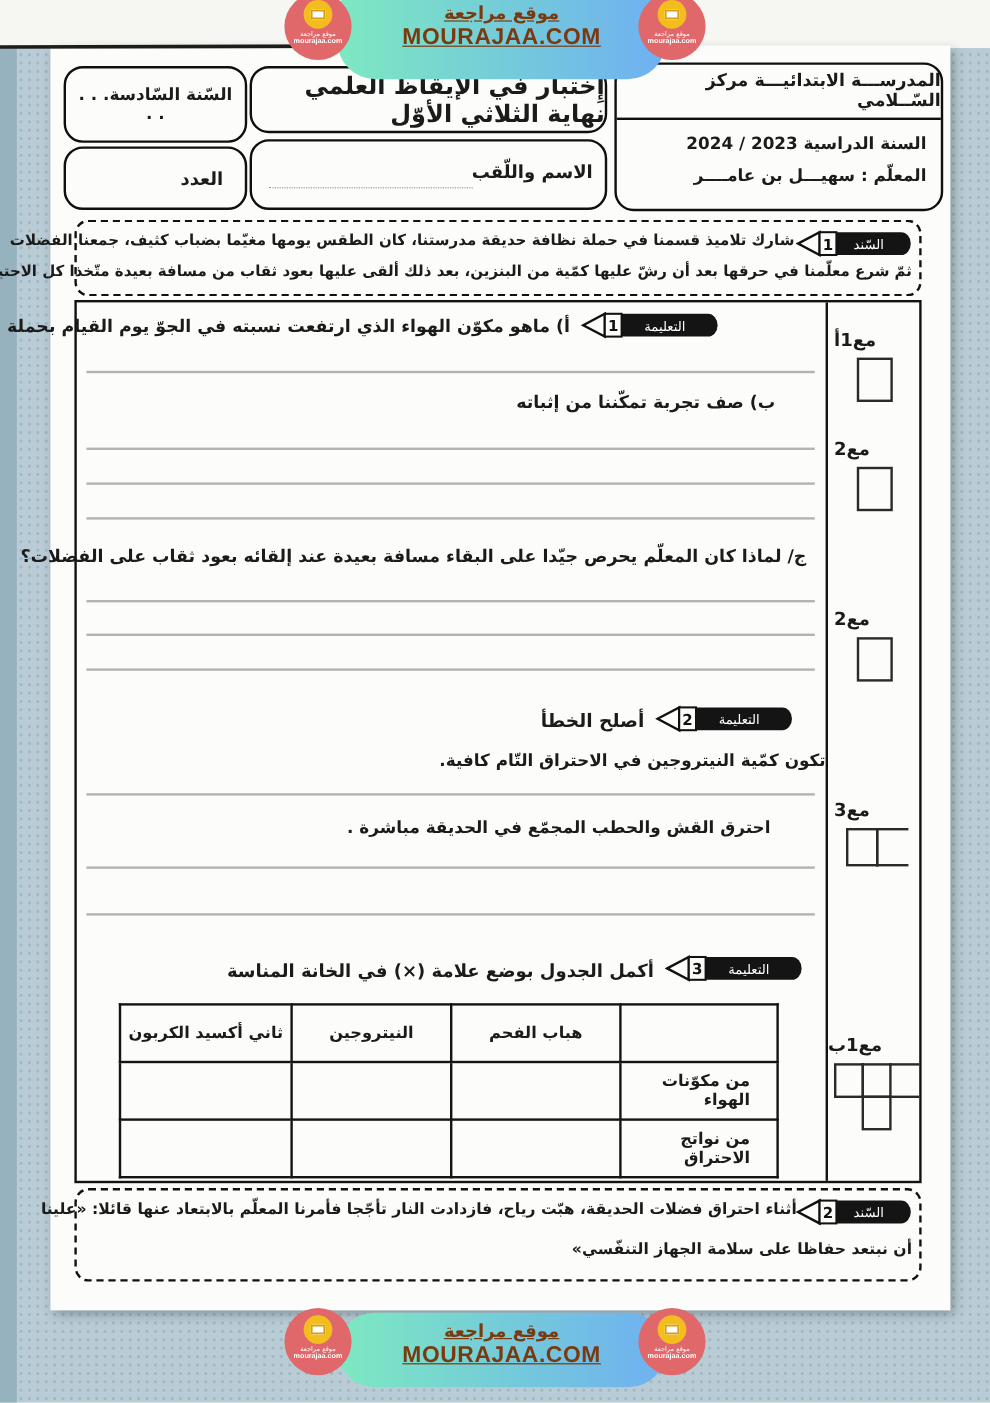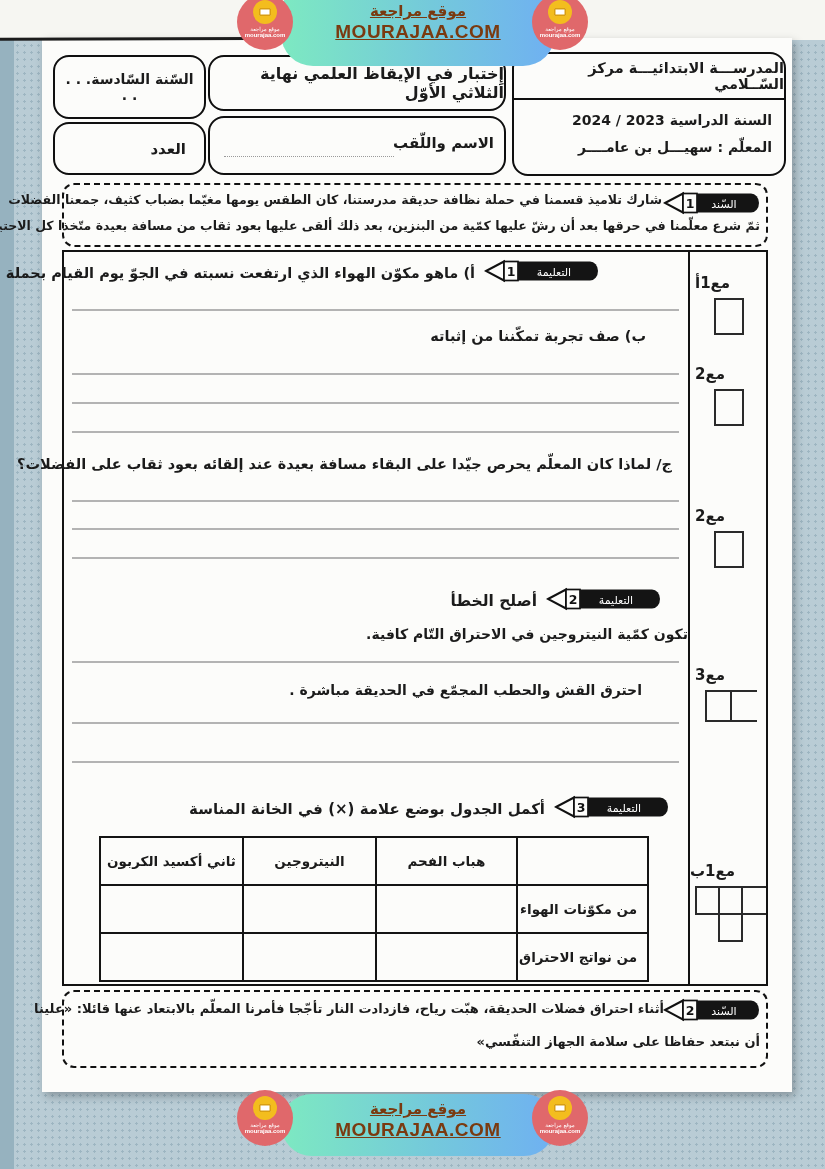--- a/index.html
+++ b/index.html
@@ -30,21 +30,21 @@
   .badge .t1{font-size:5.5px;color:#fff;margin-top:2px;direction:rtl;}
   .badge .t2{font-size:6px;color:#fff;font-weight:700;font-family:"Liberation Sans",sans-serif;}
 
   
   .hbox{position:absolute;border:2.6px solid #0f0f0f;border-radius:16px;background:#fcfcfa;box-sizing:border-box;direction:rtl;}
   .school-box{left:512px;top:52px;width:274px;height:124px;}
   .school-top{height:44px;border-bottom:2.4px solid #0f0f0f;display:flex;align-items:center;justify-content:center;
               font-size:14.5px;font-weight:700;}
   .school-bottom{padding:7px 12px 0 6px;font-size:14px;font-weight:700;line-height:1.95;}
   .exam-box{left:208px;top:55px;width:298px;height:56px;display:flex;align-items:center;justify-content:center;
-            font-size:16px;font-weight:700;}
+            font-size:20px;font-weight:700;}
   .name-box{left:208px;top:116px;width:298px;height:59px;}
   .name-label{position:absolute;right:10px;top:16px;font-size:15px;font-weight:700;}
   .name-line{position:absolute;left:14px;top:38px;width:170px;border-top:1.6px dotted #9a9a9a;}
   .grade-box{left:53px;top:55px;width:153px;height:64px;display:flex;align-items:center;justify-content:center;
              font-size:14px;font-weight:700;text-align:center;padding:0 10px;}
   .num-box{left:53px;top:122px;width:153px;height:53px;display:flex;align-items:center;justify-content:flex-start;
            font-size:15px;font-weight:700;padding-right:18px;}
 
   
   .support{position:absolute;left:62px;width:706px;border:2.2px dashed #111;border-radius:12px;
@@ -66,21 +66,21 @@
   .trow{position:absolute;right:0;left:0;direction:rtl;display:flex;align-items:center;gap:9px;}
   .q{font-weight:700;font-size:14.5px;white-space:nowrap;}
   .qbig{font-weight:700;font-size:15.5px;white-space:nowrap;}
   .plain{position:absolute;right:0;left:0;direction:rtl;font-weight:700;font-size:14.5px;white-space:nowrap;}
   .ans{position:absolute;left:8px;right:9px;border-top:2px solid #b3b3b3;box-shadow:0 2px 0 -1px #e0e0e0;}
 
   
   .qtable{position:absolute;left:35px;top:584px;border-collapse:collapse;direction:rtl;}
   .qtable td{border:2.2px solid #141414;font-size:13.5px;font-weight:700;background:#fcfcfa;}
   .qtable .hd{text-align:center;height:44px;}
-  .qtable .stub{text-align:right;padding-right:10px;height:44px;}
+  .qtable .stub{text-align:right;padding-right:22px;height:44px;}
   .qtable .blank{height:44px;}
 
   
   .mark-label{position:absolute;width:70px;text-align:left;font-size:15px;font-weight:700;direction:rtl;}
   .sq{box-sizing:border-box;border:2.2px solid #2a2a2a;background:transparent;}
   .sqrow{position:absolute;display:flex;}
   .sqrow .sq + .sq{margin-right:0;margin-left:0;border-right:none;}
 
   .pencil-svg text{font-family:"DejaVu Sans",sans-serif;}
 </style>

